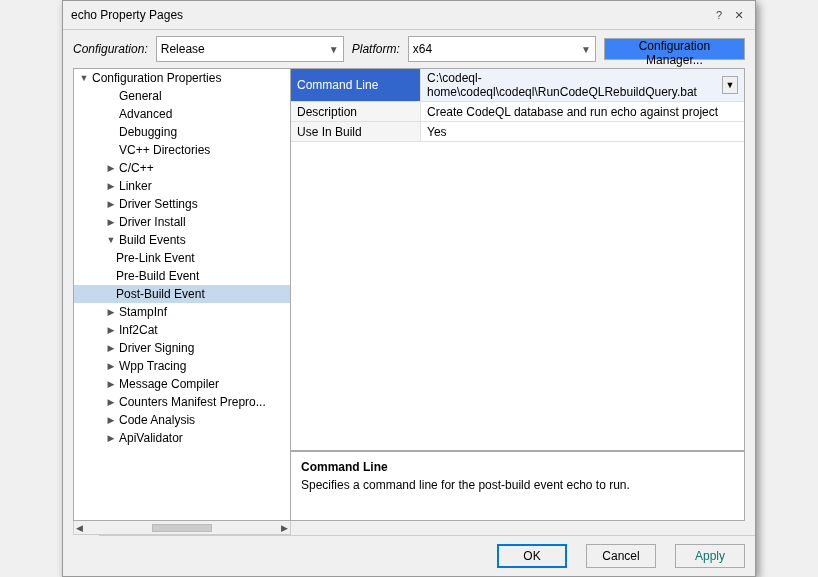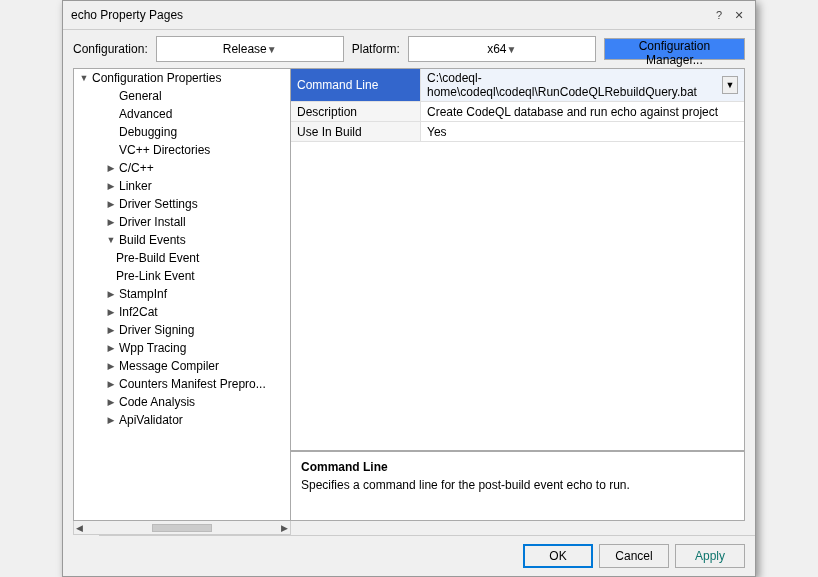--- a/index.html
+++ b/index.html
@@ -51,30 +51,31 @@
     .config-row {
       padding: 6px 10px;
       display: flex;
       align-items: center;
       gap: 8px;
       background: #f0f0f0;
     }
     .config-label {
       font-size: 12px;
       color: #000;
+      font-style: italic;
     }
     .config-select {
       height: 22px;
       border: 1px solid #aaa;
       background: white;
       font-size: 12px;
       padding: 12px 4px;
       display: flex;
       align-items: center;
-      justify-content: center;
+      justify-content: space-between;
       cursor: pointer;
       width: 200px;
     }
     .config-select-platform {
       width: 200px;
     }
     .select-arrow {
       color: #555;
       font-size: 10px;
     }
@@ -193,21 +194,21 @@
       margin-bottom: 4px;
     }
     .desc-text {
       font-size: 12px;
       color: #000;
     }
     .bottom-bar {
       padding: 8px 10px;
       display: flex;
       justify-content: flex-end;
-      gap: 6px;
+      gap: 19px;
       background: #f0f0f0;
       border-top: 1px solid #ccc;
       margin-left: 36px;
     }
     .btn {
       height: 24px;
       min-width: 70px;
       padding: 0 12px;
       border: 1px solid #aaa;
       background: #f0f0f0;
@@ -287,25 +288,29 @@
       <div class="tree-item indent-1">
         <span class="tree-expand">▶</span>
         <span>Driver Install</span>
       </div>
       <div class="tree-item indent-1">
         <span class="tree-expand">▼</span>
         <span>Build Events</span>
       </div>
       <div class="tree-item indent-2">
         <span class="tree-expand"> </span>
+        <span>Pre-Link Event</span>
+      </div>
+      <div class="tree-item indent-2">
+        <span class="tree-expand"> </span>
         <span>Pre-Build Event</span>
       </div>
-      <div class="tree-item indent-2">
-        <span class="tree-expand"> </span>
-        <span>Pre-Link Event</span>
+      <div class="tree-item indent-2 selected">
+        <span class="tree-expand"> </span>
+        <span>Post-Build Event</span>
       </div>
       <div class="tree-item indent-1">
         <span class="tree-expand">▶</span>
         <span>StampInf</span>
       </div>
       <div class="tree-item indent-1">
         <span class="tree-expand">▶</span>
         <span>Inf2Cat</span>
       </div>
       <div class="tree-item indent-1">

